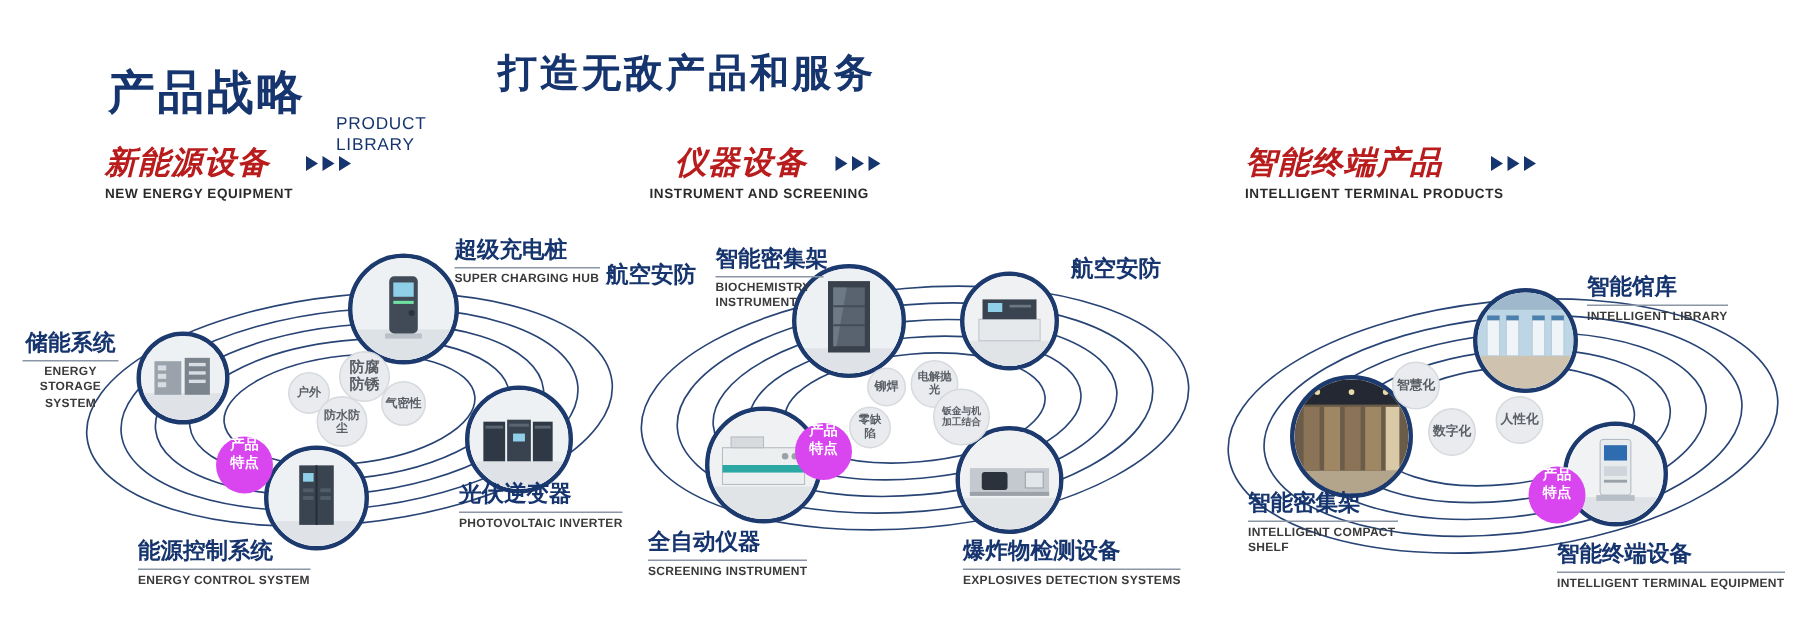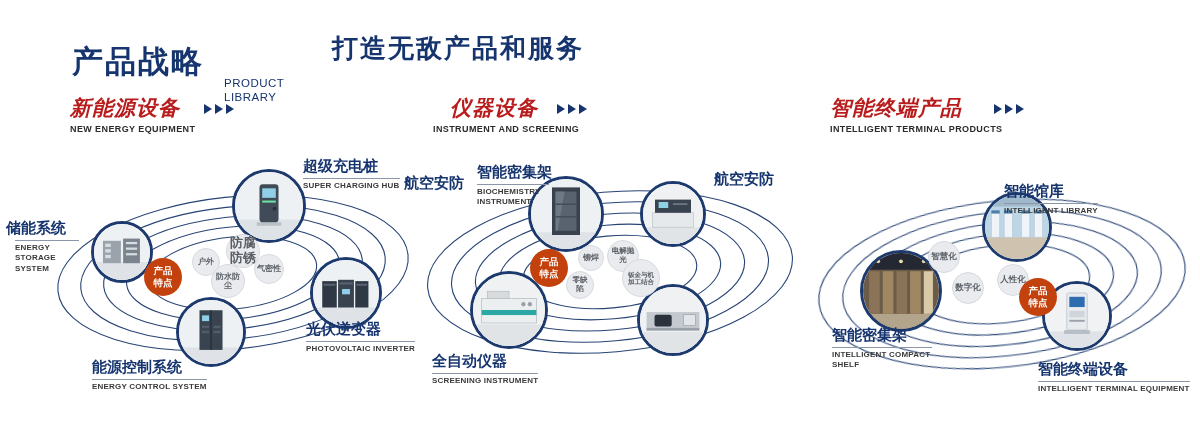--- a/index.html
+++ b/index.html
@@ -18,28 +18,28 @@
   .tri{width:0;height:0;border-left:8px solid #16356e;border-top:5.5px solid transparent;border-bottom:5.5px solid transparent;}
   
   .rings{position:absolute;left:0;top:0;z-index:0;}
   
   .medallion{position:absolute;border-radius:50%;border:3px solid #1d3a6e;background:#fff;overflow:hidden;z-index:2;box-sizing:border-box;}
   .medallion svg{display:block;width:100%;height:100%;}
   
   .plabel{position:absolute;z-index:3;}
   .plabel .cn{font-size:15px;font-weight:800;color:#16356e;white-space:nowrap;}
   .plabel .en{margin-top:2px;padding-top:2px;border-top:1px solid #8b96a6;font-size:8px;font-weight:700;color:#3a3a3a;letter-spacing:.2px;line-height:1.3;}
-  .plabel.center{}
+  .plabel.center{text-align:center;}
   .plabel.cn-only .cn{white-space:nowrap;}
   
   .bubble{position:absolute;border-radius:50%;background:#e9ebee;border:1px solid #d6dade;color:#5a5f66;
     display:flex;align-items:center;justify-content:center;text-align:center;line-height:1.15;font-weight:600;z-index:2;box-sizing:border-box;padding:2px;}
   
-  .badge{position:absolute;width:38px;height:38px;border-radius:50%;background:#c2410c;color:#fff;
-    display:flex;align-items:center;justify-content:center;text-align:center;z-index:4;}
+  .badge{position:absolute;width:38px;height:38px;border-radius:50%;background:#d946ef;color:#fff;
+    display:flex;align-items:flex-start;justify-content:center;text-align:center;z-index:4;margin-top:33px;}
   .badge span{display:block;width:2em;font-size:9.5px;font-weight:700;line-height:1.25;}
 </style>
 </head>
 <body>
 
 <div class="canvas">
 
   <svg class="rings" width="1200" height="422" viewBox="0 0 1200 422">
     <g stroke="#1d3a6e" stroke-width="1.1" fill="none" opacity="0.95">
       <g transform="rotate(-6 233 273)">
@@ -147,21 +147,21 @@
   </div>
   <div class="plabel" style="left:92px;top:358px">
     <div class="cn">能源控制系统</div>
     <div class="en">ENERGY CONTROL SYSTEM</div>
   </div>
 
   <div class="badge" style="left:144px;top:258px">
     <span>产品特点</span>
   </div>
   <div class="bubble" style="left:192px;top:248px;width:28px;height:28px;font-size:8px">户外</div>
-  <div class="bubble" style="left:226px;top:234px;width:34px;height:34px;font-size:13px">防腐防锈</div>
+  <div class="bubble" style="left:226px;top:234px;width:34px;height:34px;font-size:10px">防腐防锈</div>
   <div class="bubble" style="left:254px;top:254px;width:30px;height:30px;font-size:8px">气密性</div>
   <div class="bubble" style="left:211px;top:264px;width:34px;height:34px;font-size:8px">防水防尘</div>
 
   <div class="sec-title" style="left:450px;top:94px">仪器设备</div>
   <div class="arrows" style="left:557px;top:104px">
       <i class="tri"></i>
       <i class="tri"></i>
       <i class="tri"></i>
     </div>
   <div class="sec-sub" style="left:433px;top:124px">INSTRUMENT AND SCREENING</div>
@@ -215,20 +215,24 @@
   <div class="plabel" style="left:477px;top:163px">
     <div class="cn">智能密集架</div>
     <div class="en" style="width:72px">BIOCHEMISTRY INSTRUMENT</div>
   </div>
   <div class="plabel" style="left:714px;top:170px">
     <div class="cn">航空安防</div>
   </div>
   <div class="plabel" style="left:432px;top:352px">
     <div class="cn">全自动仪器</div>
     <div class="en">SCREENING INSTRUMENT</div>
+  </div>
+  <div class="plabel" style="left:642px;top:358px">
+    <div class="cn">爆炸物检测设备</div>
+    <div class="en">EXPLOSIVES DETECTION SYSTEMS</div>
   </div>
 
   <div class="badge" style="left:530px;top:249px">
     <span>产品特点</span>
   </div>
   <div class="bubble" style="left:578px;top:245px;width:26px;height:26px;font-size:8px">铆焊</div>
   <div class="bubble" style="left:607px;top:240px;width:32px;height:32px;font-size:7.5px">电解抛光</div>
   <div class="bubble" style="left:566px;top:271px;width:28px;height:28px;font-size:7.5px">零缺陷</div>
   <div class="bubble" style="left:622px;top:259px;width:38px;height:38px;font-size:6.5px">钣金与机加工结合</div>
 
@@ -275,21 +279,21 @@
       <rect width="100" height="100" fill="#f0f2f4"></rect>
         <rect y="74" width="100" height="26" fill="#dfe3e7"></rect>
       <rect x="30" y="72" width="40" height="6" fill="#b7bec5"></rect>
       <rect x="34" y="14" width="32" height="58" rx="3" fill="#e8ebee" stroke="#aeb6bd"></rect>
       <rect x="38" y="20" width="24" height="16" fill="#2e6cb0"></rect>
       <rect x="38" y="42" width="24" height="10" fill="#cfd5da"></rect>
       <rect x="38" y="56" width="24" height="3" fill="#9aa1a8"></rect>
     </svg>
   </div>
 
-  <div class="plabel" style="left:1004px;top:182px">
+  <div class="plabel" style="left:1058px;top:182px">
     <div class="cn">智能馆库</div>
     <div class="en">INTELLIGENT LIBRARY</div>
   </div>
   <div class="plabel" style="left:832px;top:326px">
     <div class="cn">智能密集架</div>
     <div class="en" style="width:100px">INTELLIGENT COMPACT SHELF</div>
   </div>
   <div class="plabel" style="left:1038px;top:360px">
     <div class="cn">智能终端设备</div>
     <div class="en">INTELLIGENT TERMINAL EQUIPMENT</div>

